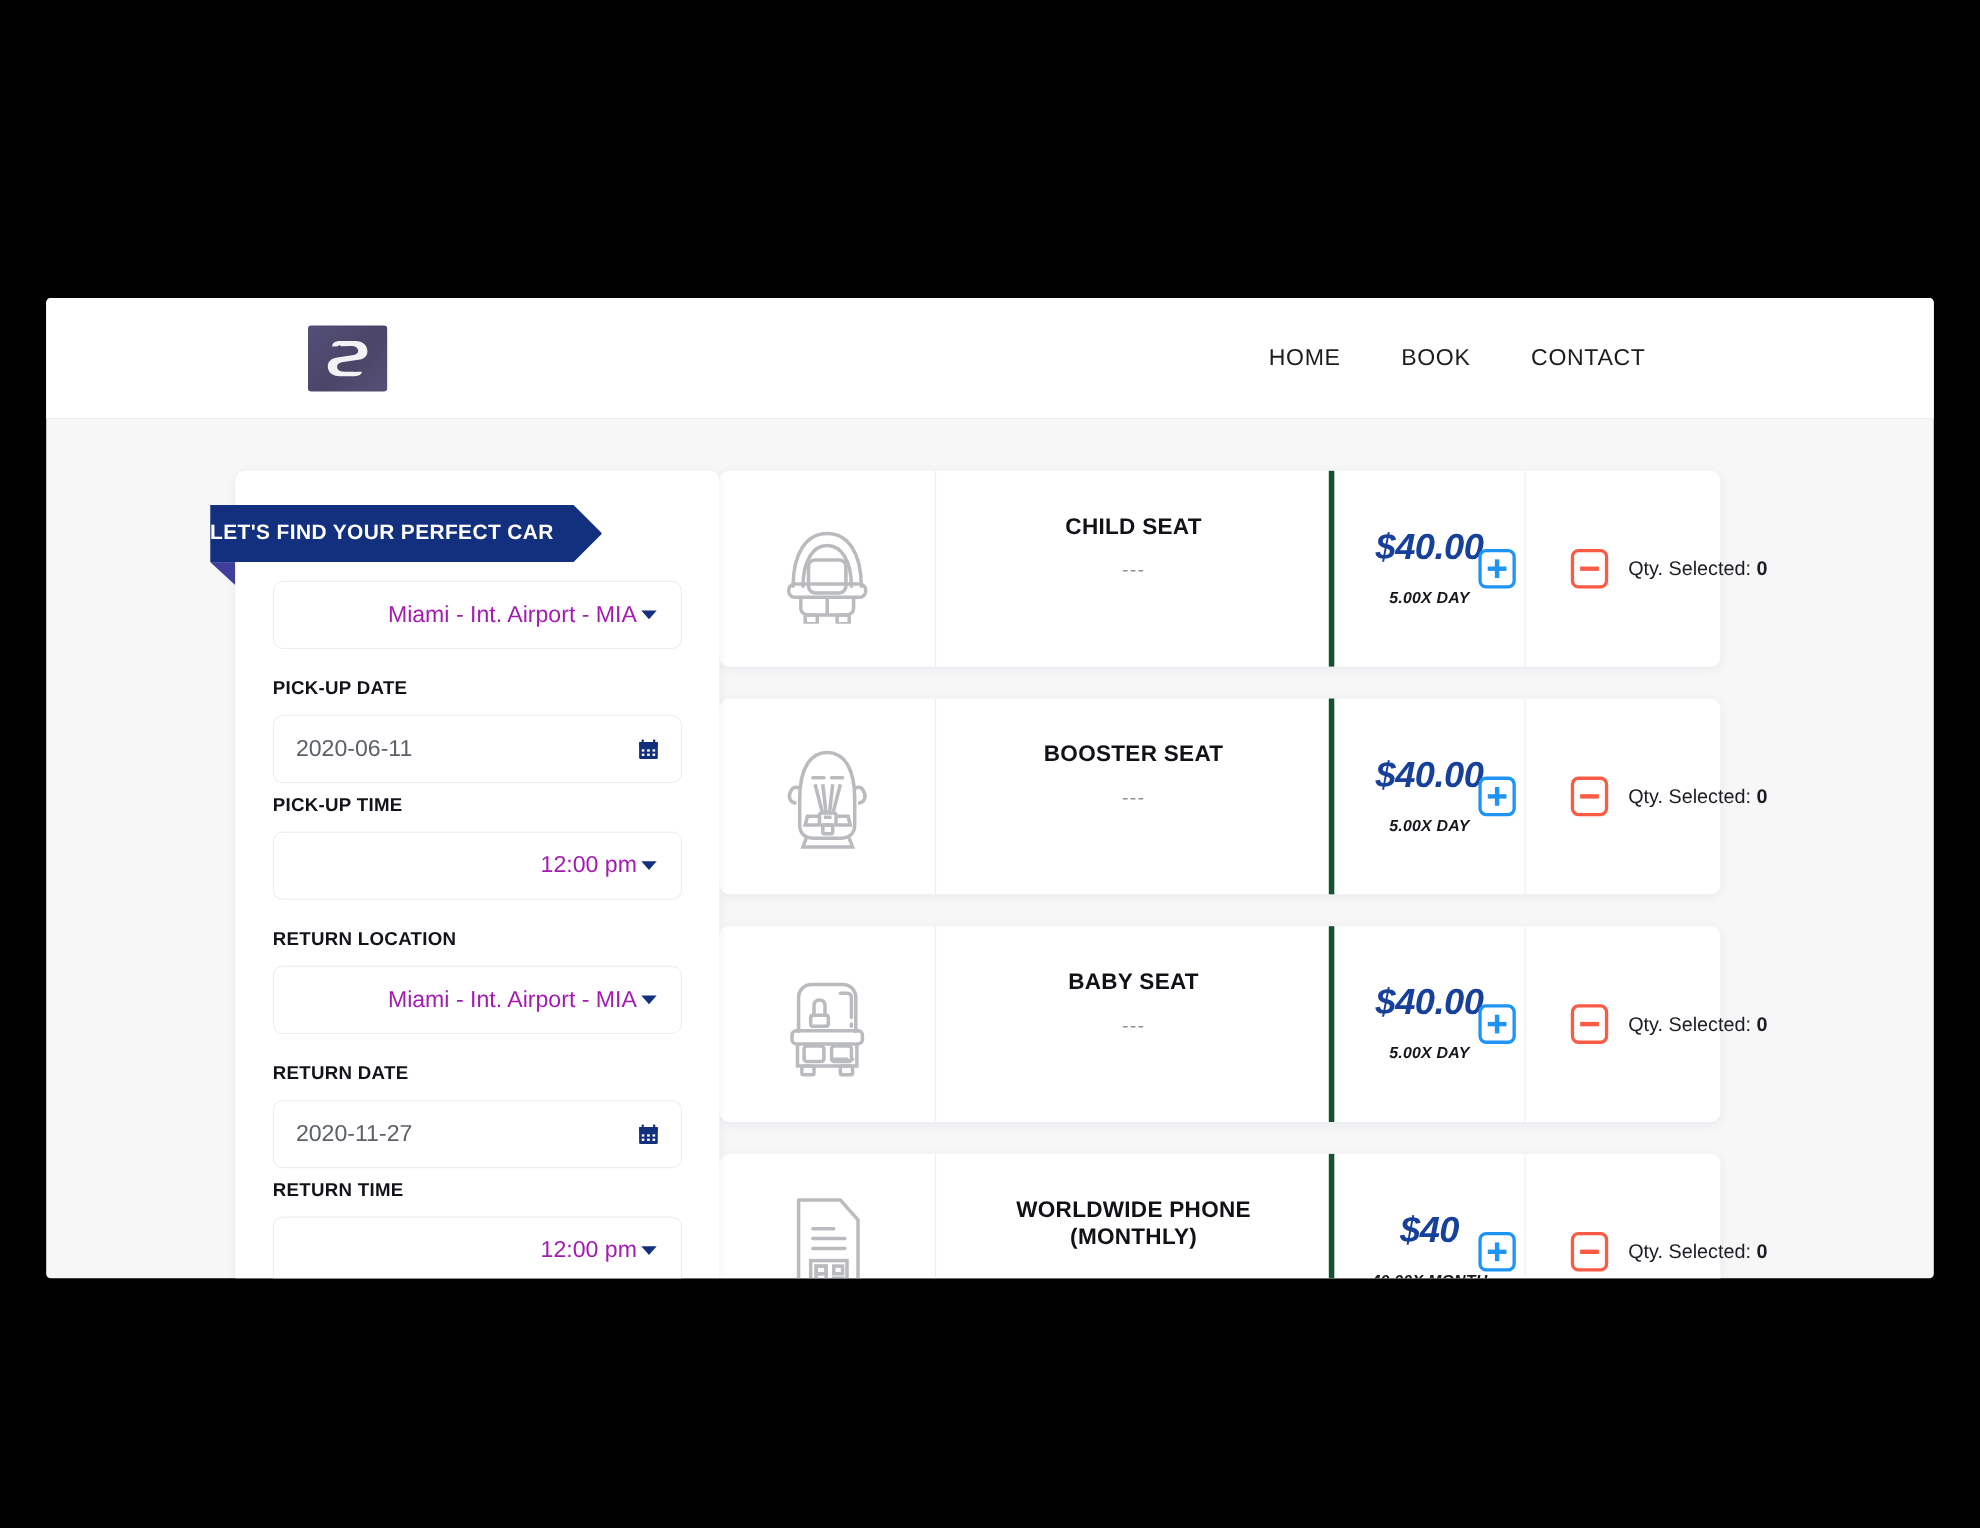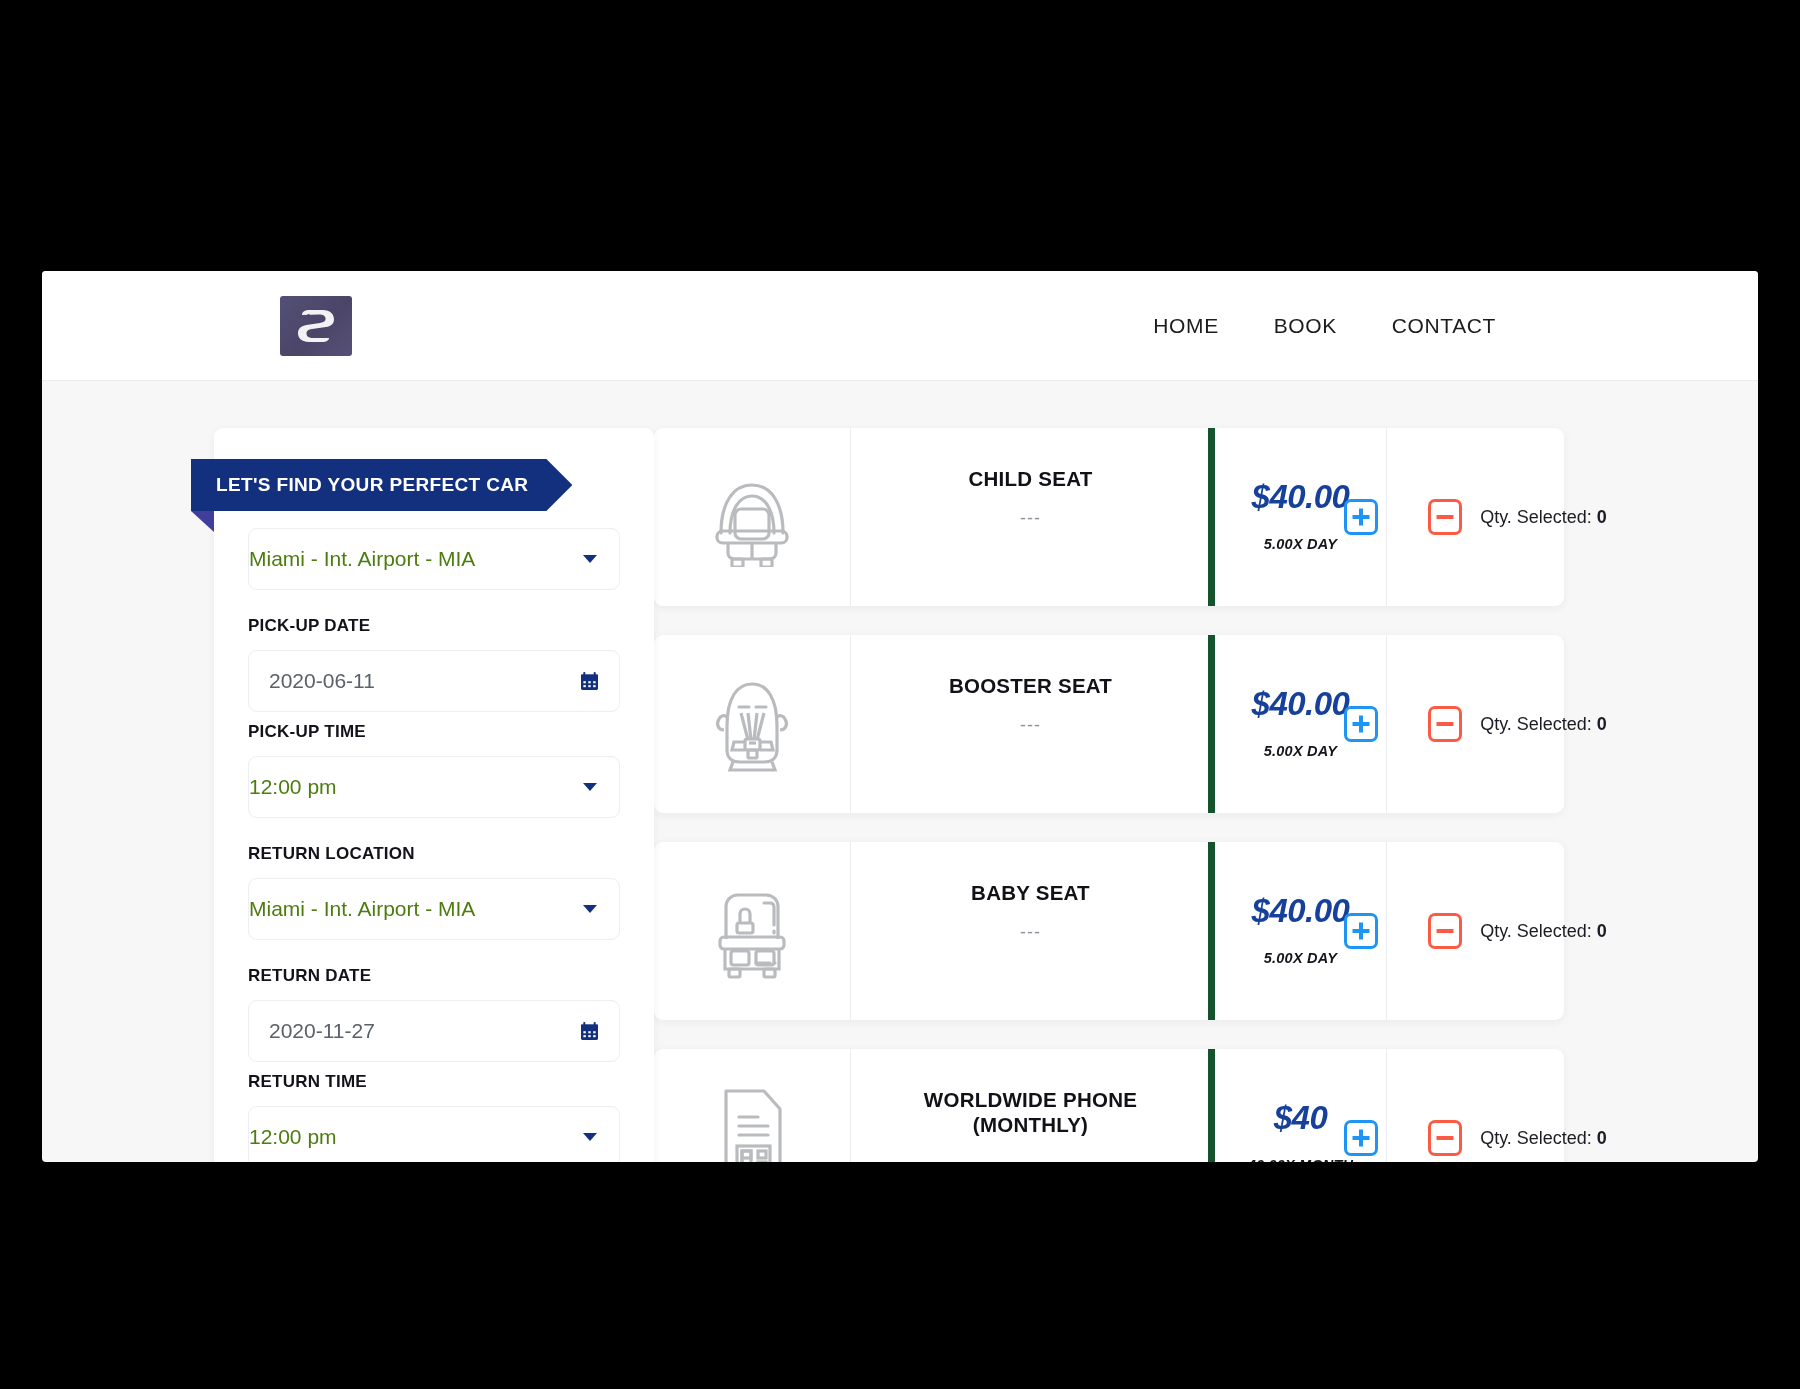--- a/index.html
+++ b/index.html
@@ -73,21 +73,21 @@
     box-shadow:0 2px 10px rgba(25,30,60,.055);
     padding:66px 0 40px 0;
     min-height:720px;
   }
   .ribbon{
     position:absolute;
     left:-23px; top:31px;
     height:52px;
     background:#13307e;
     display:flex; align-items:center;
-    padding-left:25px; padding-right:44px;
+    padding-right:44px;
     z-index:4;
     clip-path:polygon(0 0, calc(100% - 26px) 0, 100% 50%, calc(100% - 26px) 100%, 0 100%);
   }
   .ribbon-text{
     color:#fff; font-size:19px; font-weight:700; letter-spacing:.35px;
     white-space:nowrap;
   }
   .ribbon-fold{
     position:absolute; left:-23px; top:83px;
     width:23px; height:21px;
@@ -105,21 +105,21 @@
   .fgap-sm{ height:10px; }
   .ctrl{
     height:62px;
     border:1px solid #eceef1;
     border-radius:9px;
     display:flex; align-items:center;
     position:relative;
     background:#fff;
   }
   .ctrl.select .val{
-    flex:1; text-align:left; font-size:21px; color:#4d7c0f;
+    flex:1; text-align:right; font-size:21px; color:#a21caf;
     padding-right:4px;
   }
   .ctrl.date .val{
     flex:1; text-align:left; font-size:21px; color:#5b6069;
     padding-left:20px;
   }
   .caret{
     width:0;height:0;
     border-left:7px solid transparent;
     border-right:7px solid transparent;
@@ -156,21 +156,21 @@
   }
   .pc-title{
     font-size:20.5px; font-weight:700; letter-spacing:.25px;
     color:#111118; line-height:1.22; text-transform:uppercase;
   }
   .pc-sub{
     margin-top:17px; font-size:18px; color:#90939b; letter-spacing:1px;
   }
   .pc-price{
     width:178px; flex:0 0 178px;
-    border-left:7px solid #14532d;
+    border-left:5px solid #14532d;
     display:flex; flex-direction:column;
     align-items:center; justify-content:center;
     padding-bottom:4px;
   }
   .pc-amount{
     font-size:33px; font-style:italic; font-weight:700;
     color:#17409a; letter-spacing:-.5px;
   }
   .pc-rate{
     margin-top:20px;

